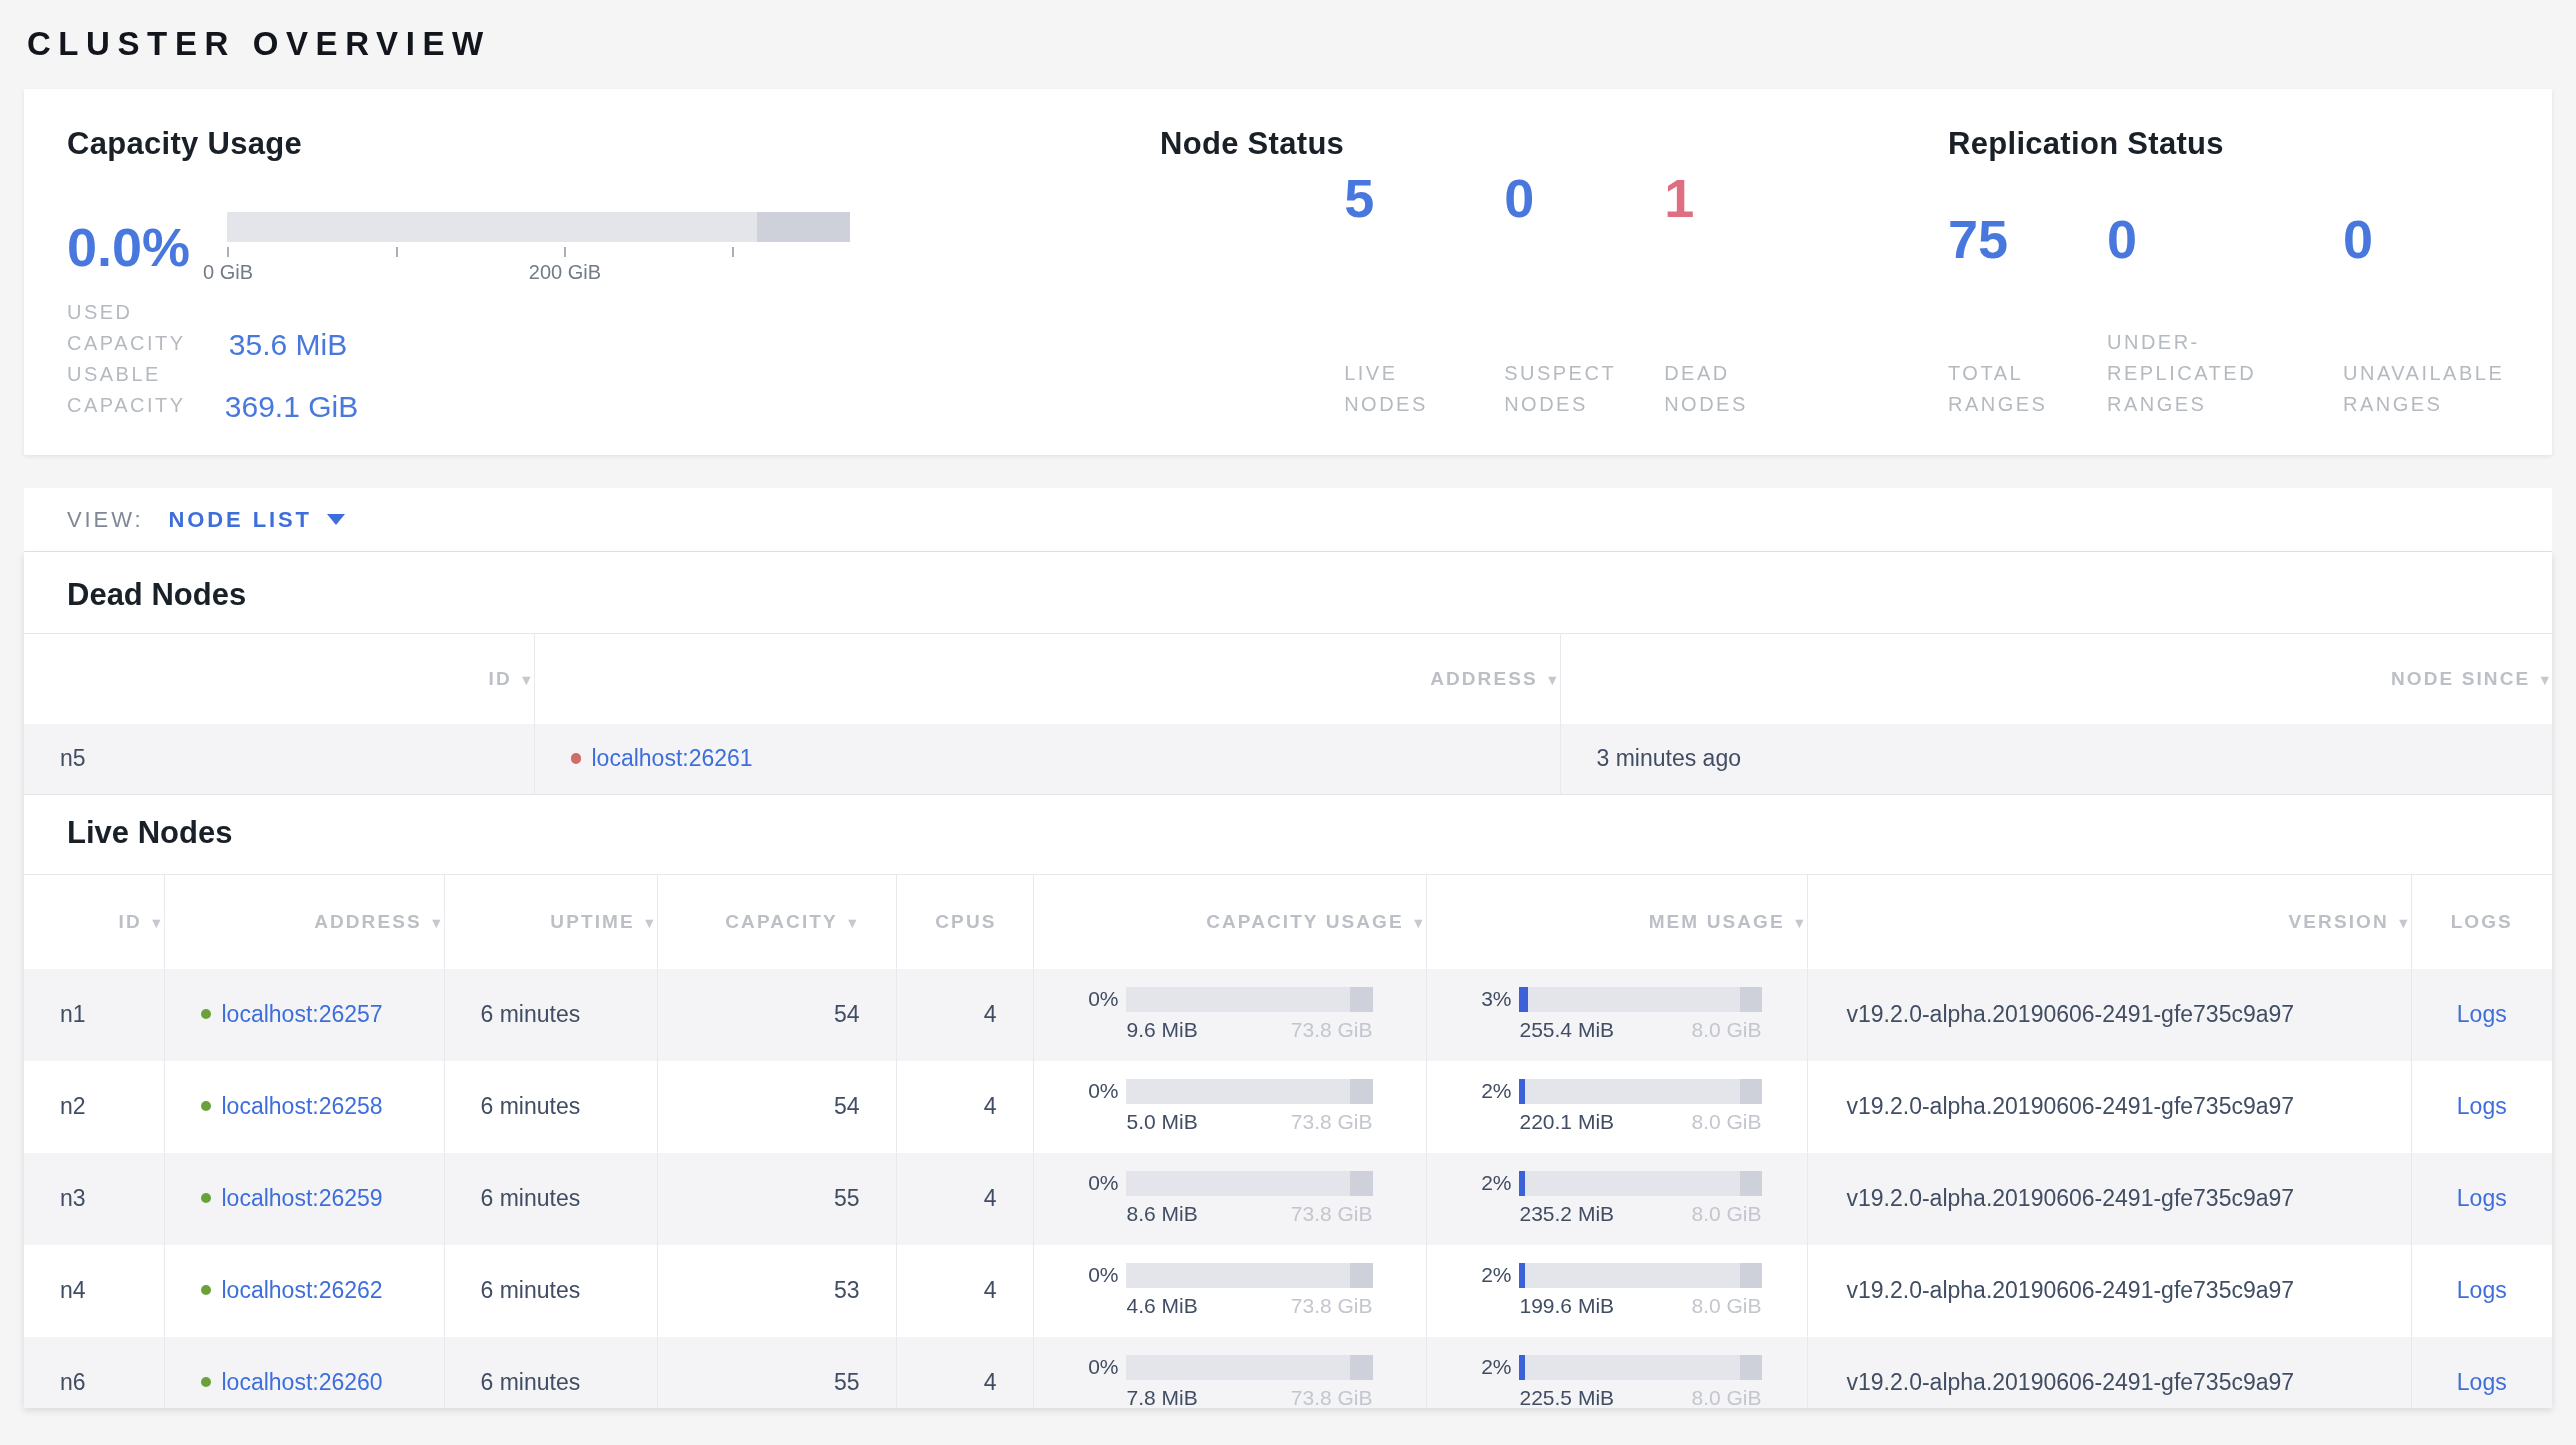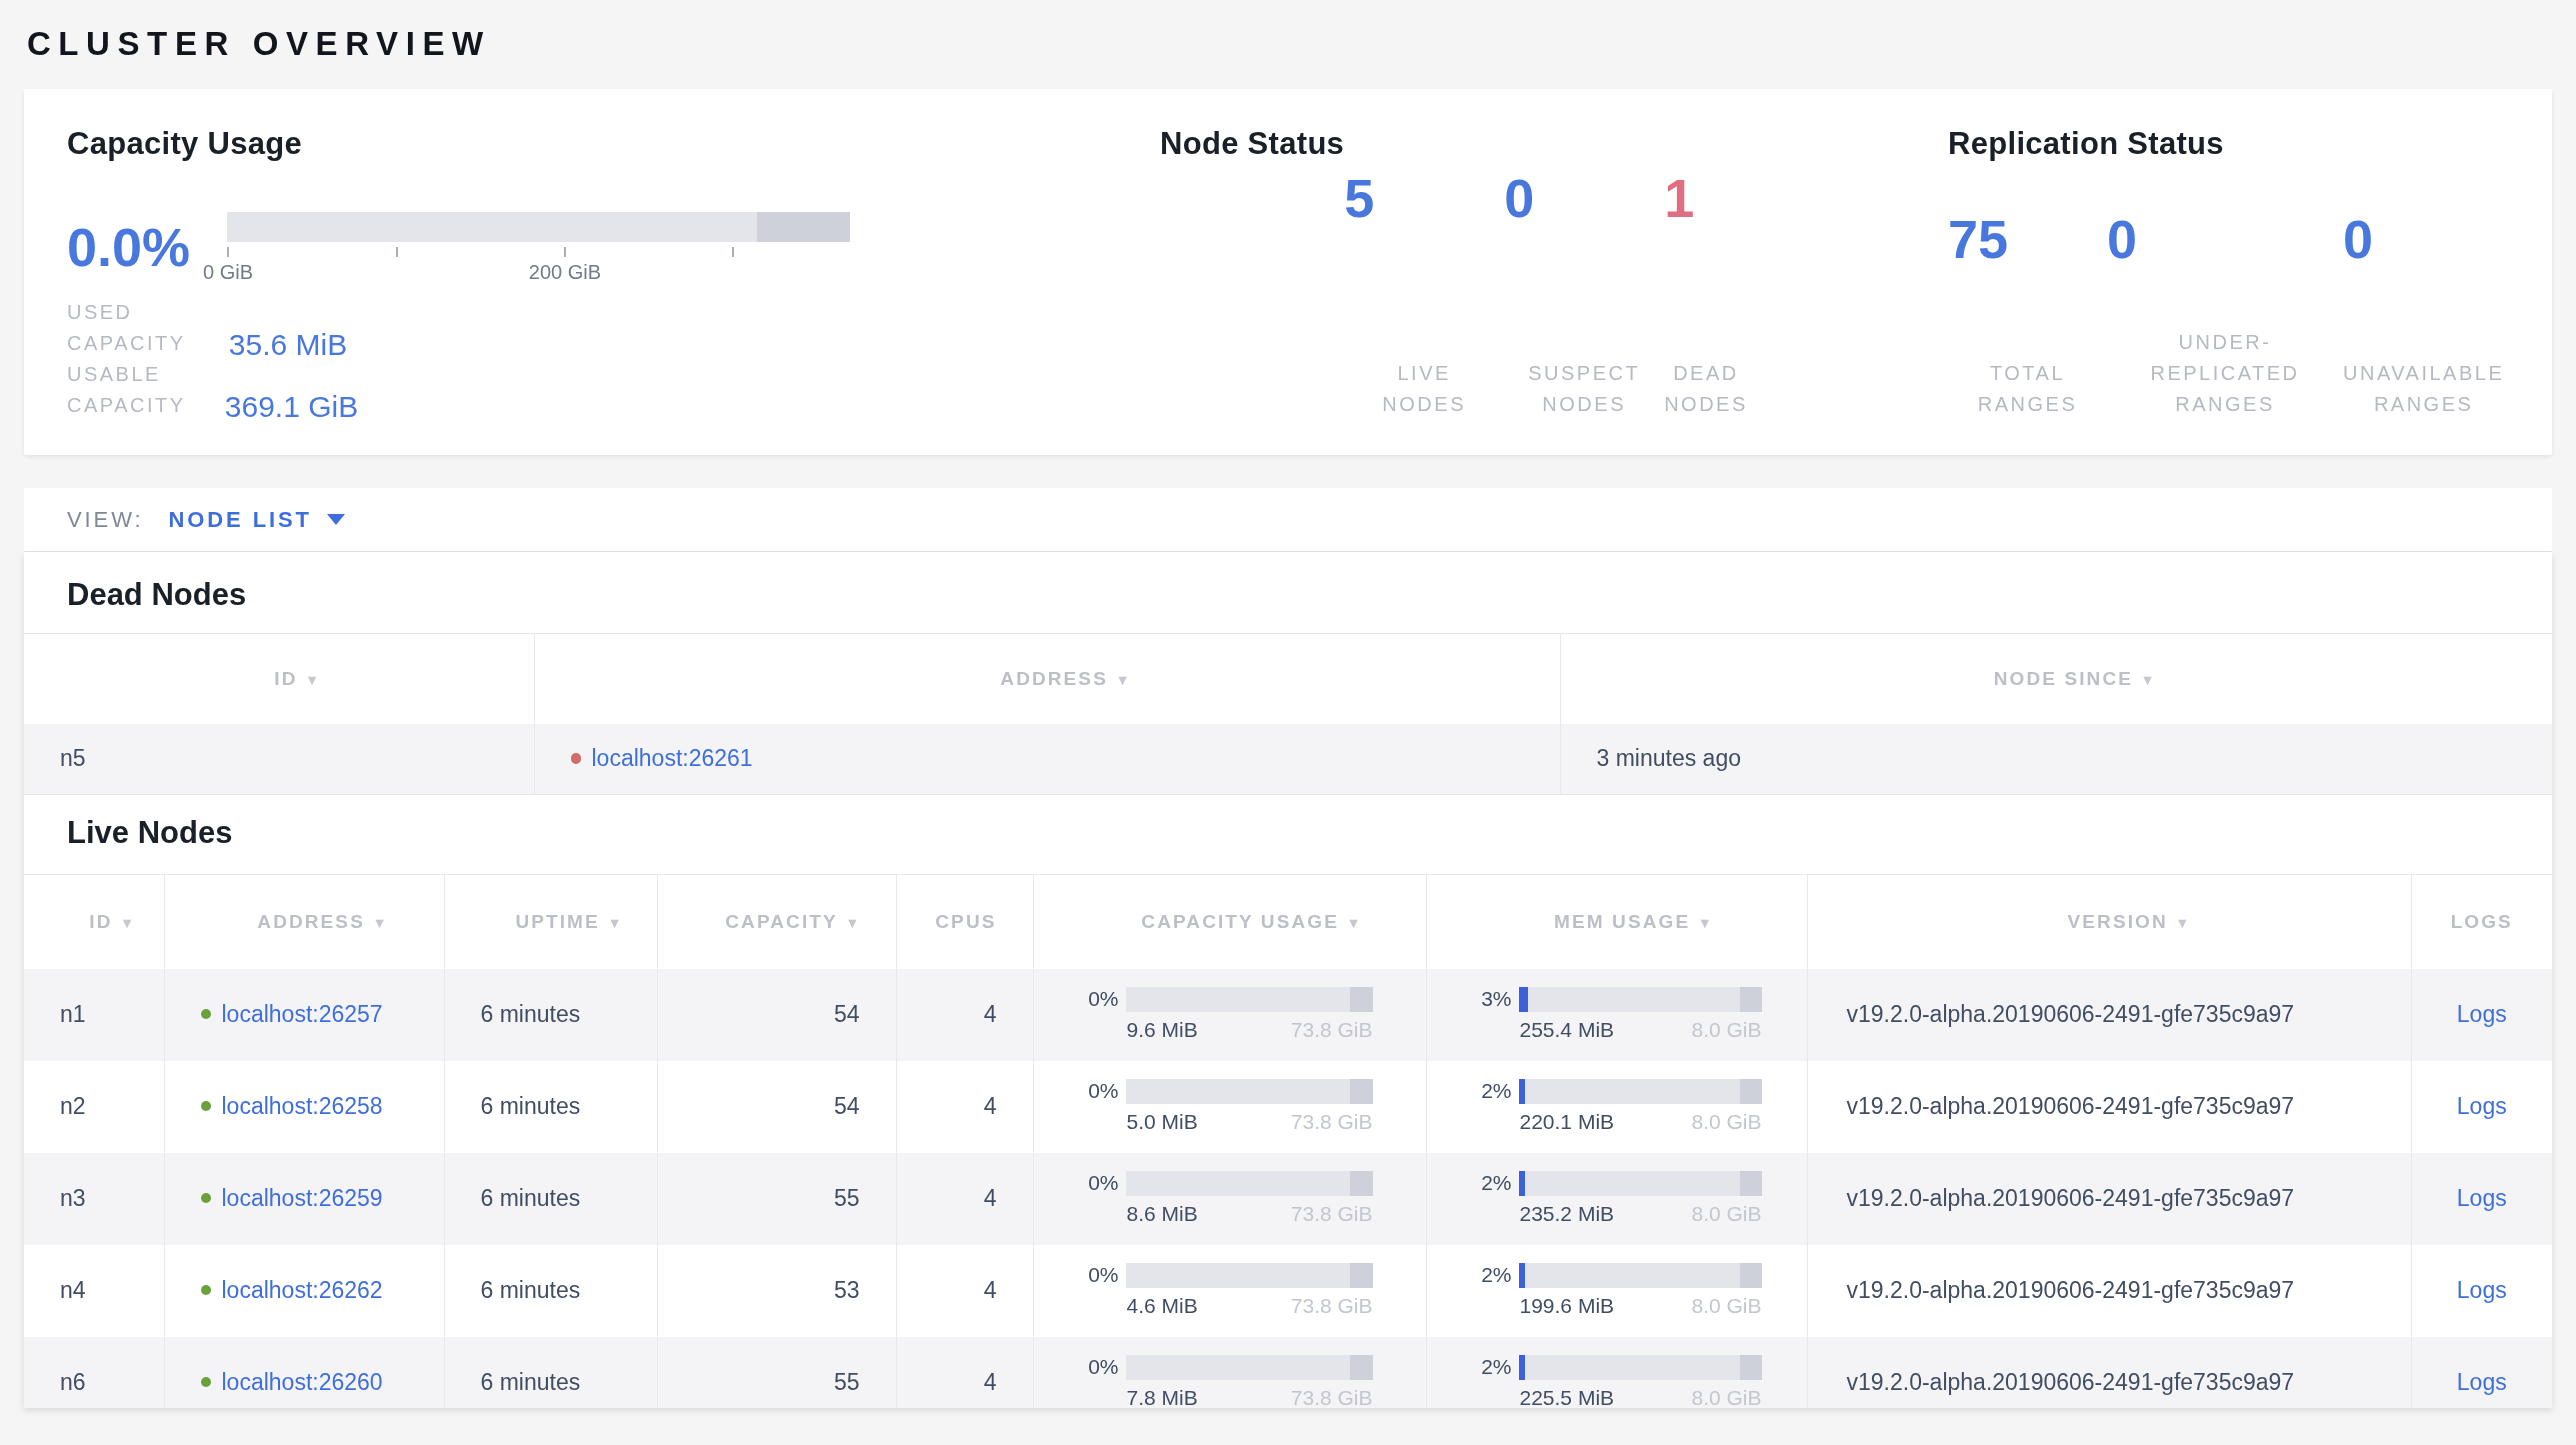--- a/index.html
+++ b/index.html
@@ -47,21 +47,21 @@
   .cap-stat.first { width:396px; }
   .cap-label { font-size:20px; color:#b5b9c0; letter-spacing:2.5px; line-height:1.55; }
   .cap-stat.first .cap-label { width:158px; }
   .cap-stat.second .cap-label { width:154px; }
   .cap-value { font-size:30px; color:#4878dd; margin-left:3.8px; position:relative; top:2.9px; white-space:nowrap; }
 
   .bigstats { display:flex; flex:1; }
   .bigstat { display:flex; flex-direction:column; justify-content:space-between; padding-bottom:1px; }
   .bignum { font-size:54px; font-weight:bold; color:#4878dd; margin-top:48px; line-height:1; }
   .bignum.red { color:#df6e80; }
-  .biglabel { font-size:20px; color:#b5b9c0; letter-spacing:2.5px; line-height:1.55;text-align:center; }
+  .biglabel { font-size:20px; color:#b5b9c0; letter-spacing:2.5px; line-height:1.55; }
   .w168 { width:160px; } .w167 { width:159px; } .w247 { width:236px; }
 
   
   .view-bar {
     margin-top:33px; height:64px; background:#fff;
     display:flex; align-items:center; padding:0 43px;
     border-bottom:1px solid #e3e4e8;
   }
   .view-label { font-size:22px; color:#808896; letter-spacing:2.9px; }
   .view-selected { font-size:22px; color:#3e6edb; font-weight:bold; letter-spacing:2.9px; margin-left:25px; cursor:pointer; }
@@ -83,21 +83,21 @@
   .main-card h2.live-h { padding-top:17px; }
 
   table { width:100%; border-collapse:collapse; table-layout:fixed; }
   .dead-table { margin-top:18px; }
   .live-table { margin-top:21px; }
   table { border-top:1px solid #e7e8eb; }
   .dead-table { border-bottom:1px solid #e2e3e7; }
 
   th {
     font-size:19px; font-weight:bold; color:#bcc0c6; letter-spacing:2.1px;
-    text-align:center; padding:0 0 0 36px; white-space:nowrap;
+    text-align:right; padding:0 0 0 36px; white-space:nowrap;
     background:#fff;
   }
   td { font-size:23px; color:#414d63; padding:0 0 0 36px; white-space:nowrap; overflow:hidden; }
   th + th, td + td { border-left:1px solid #e8e9ec; }
 
   .dead-table th { height:90px; }
   .dead-table td { height:71px; background:#f4f4f6; }
 
   .live-table th { height:94px; }
   .live-table td { height:92px; }

